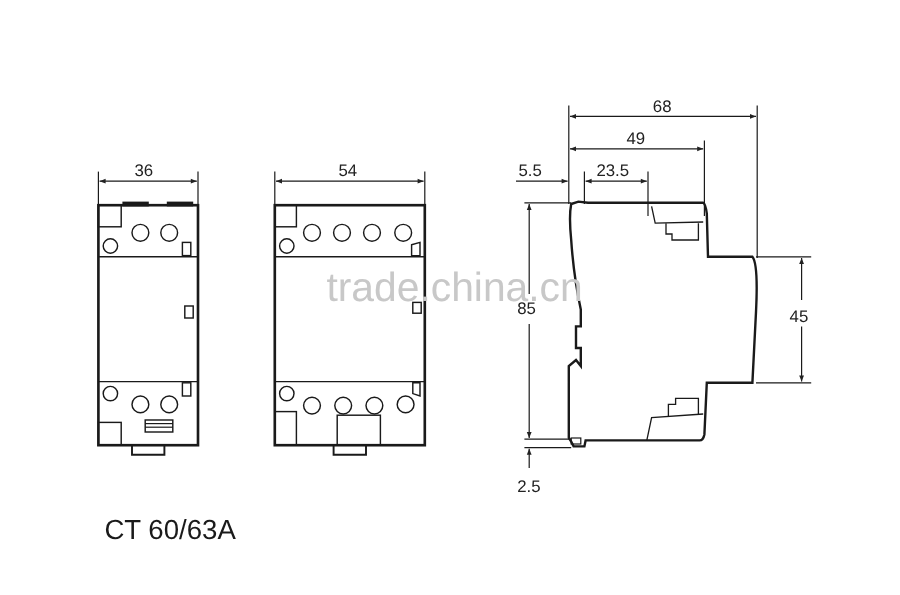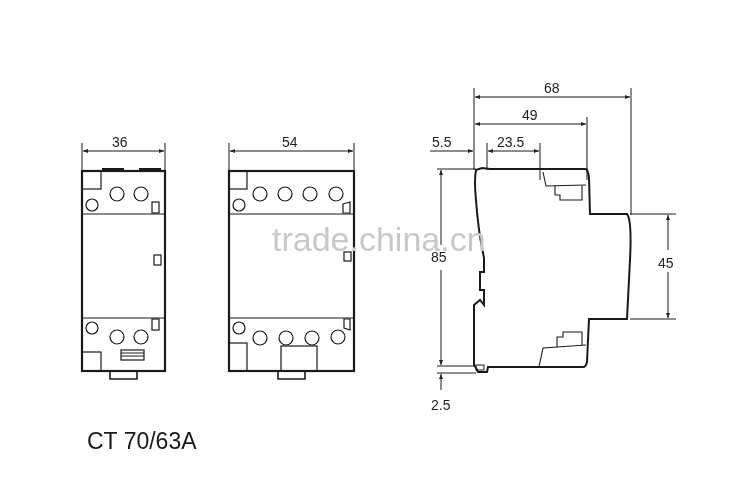--- a/index.html
+++ b/index.html
@@ -124,13 +124,13 @@
   <text class="dimtxt" x="522" y="120">49</text>
   <text class="dimtxt" x="432" y="147">5.5</text>
   <text class="dimtxt" x="497" y="147">23.5</text>
   <text class="dimtxt" x="431" y="262">85</text>
   <text class="dimtxt" x="658" y="268">45</text>
   <text class="dimtxt" x="431" y="410">2.5</text>
 
   <text class="wm" x="272" y="251">trade.china.cn</text>
 </svg>
 
-<div class="title">CT 70/63A</div>
+<div class="title">CT 60/63A</div>
 
 </body></html>

